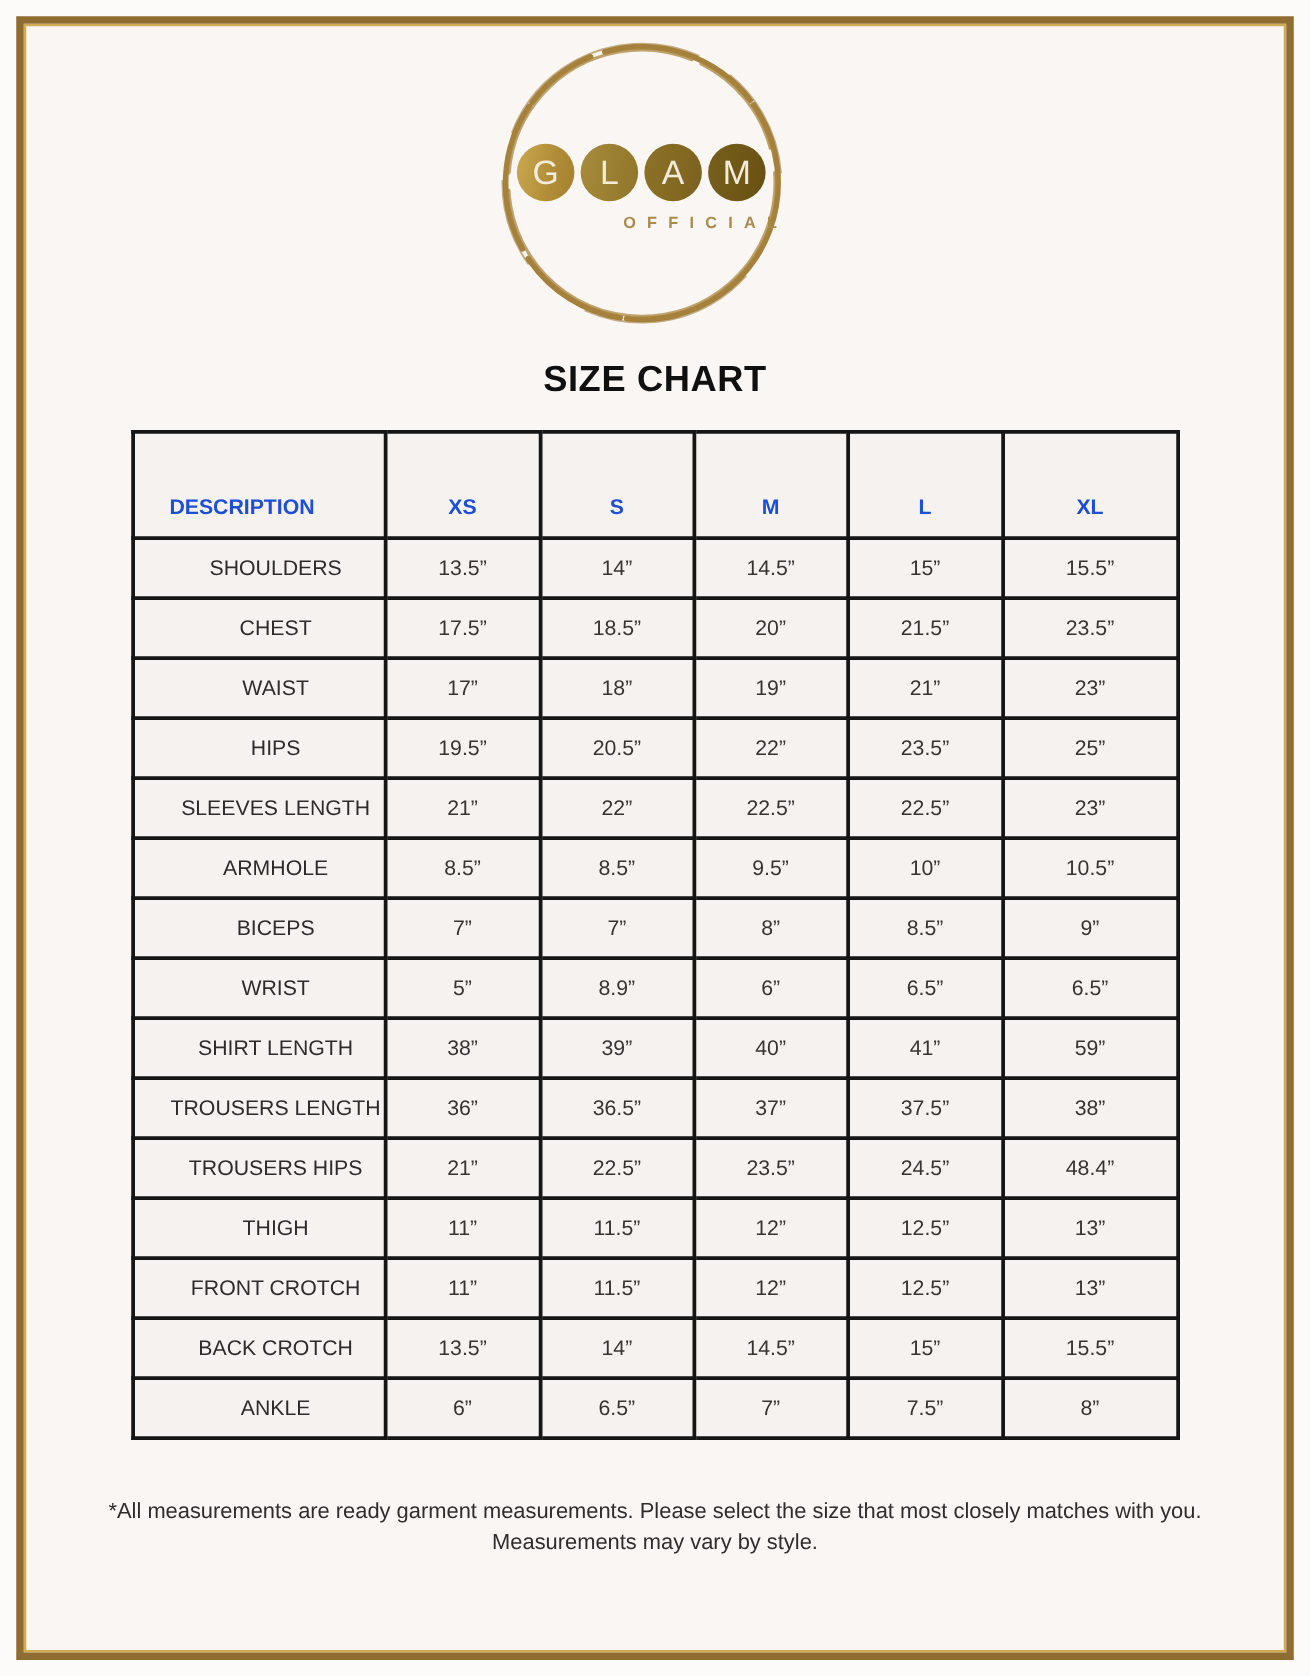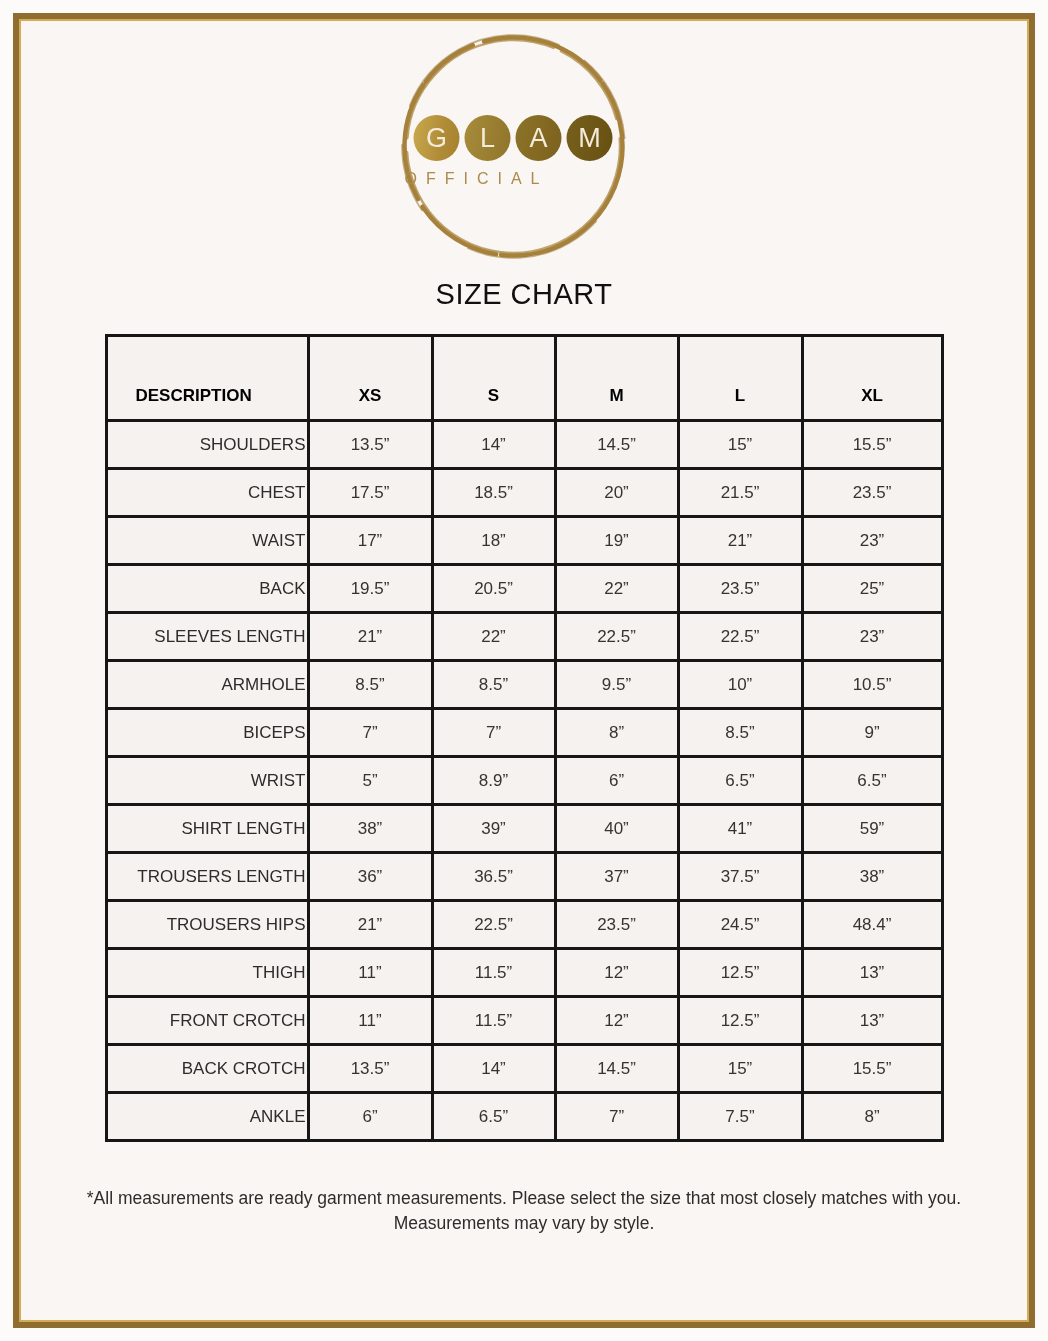--- a/index.html
+++ b/index.html
@@ -54,34 +54,34 @@
     line-height: 1;
   }
   .logo-circle.c0 { background: linear-gradient(100deg, #c9a94e 0%, #b18c38 60%, #a5822f 100%); }
   .logo-circle.c1 { background: linear-gradient(100deg, #a78c3c 0%, #997e31 60%, #8f752b 100%); }
   .logo-circle.c2 { background: linear-gradient(100deg, #8d7229 0%, #836821 60%, #7b6120 100%); }
   .logo-circle.c3 { background: linear-gradient(100deg, #77601d 0%, #6e5716 60%, #665011 100%); }
   .logo-official {
     position: absolute;
     top: 141px;
     width: 100%;
-    text-align: left;
-    font-size: 16px;
-    font-weight: normal;
+    text-align: right;
+    font-size: 13px;
+    font-weight: bold;
     letter-spacing: 9px;
     padding-left: 9px;
     box-sizing: border-box;
     color: #a98b4a;
   }
   
   .size-chart-title {
-    margin-top: 14px;
+    margin-top: 24px;
     text-align: center;
     font-size: 29px;
-    font-weight: normal;
+    font-weight: bold;
     letter-spacing: 0.5px;
     color: #101010;
   }
   
   table.size-table {
     margin: 23px auto 0;
     border-collapse: collapse;
     table-layout: fixed;
     width: 836px;
     background: #f5f2f0;
@@ -90,36 +90,36 @@
   table.size-table td {
     border: 3px solid #161616;
     box-sizing: border-box;
   }
   table.size-table thead th {
     height: 85px;
     vertical-align: bottom;
     padding-bottom: 13px;
     font-size: 17px;
     font-weight: bold;
-    color: #000000;
+    color: #1d4ed8;
     text-align: center;
   }
   table.size-table thead th.desc-col {
     text-align: left;
     padding-left: 28px;
   }
   table.size-table tbody td {
     height: 48px;
     text-align: center;
     font-size: 17px;
     color: #363431;
     vertical-align: middle;
   }
   table.size-table tbody td.row-label {
-    text-align: right;
+    text-align: center;
     padding-left: 28px;
     color: #2e2c2a;
   }
   
   .footnote {
     margin: 44px auto 16px;
     width: 880px;
     text-align: center;
     font-size: 17.5px;
     line-height: 1.45;
@@ -186,21 +186,21 @@
         </tr>
         <tr>
           <td class="row-label">WAIST</td>
           <td>17”</td>
           <td>18”</td>
           <td>19”</td>
           <td>21”</td>
           <td>23”</td>
         </tr>
         <tr>
-          <td class="row-label">BACK</td>
+          <td class="row-label">HIPS</td>
           <td>19.5”</td>
           <td>20.5”</td>
           <td>22”</td>
           <td>23.5”</td>
           <td>25”</td>
         </tr>
         <tr>
           <td class="row-label">SLEEVES LENGTH</td>
           <td>21”</td>
           <td>22”</td>

